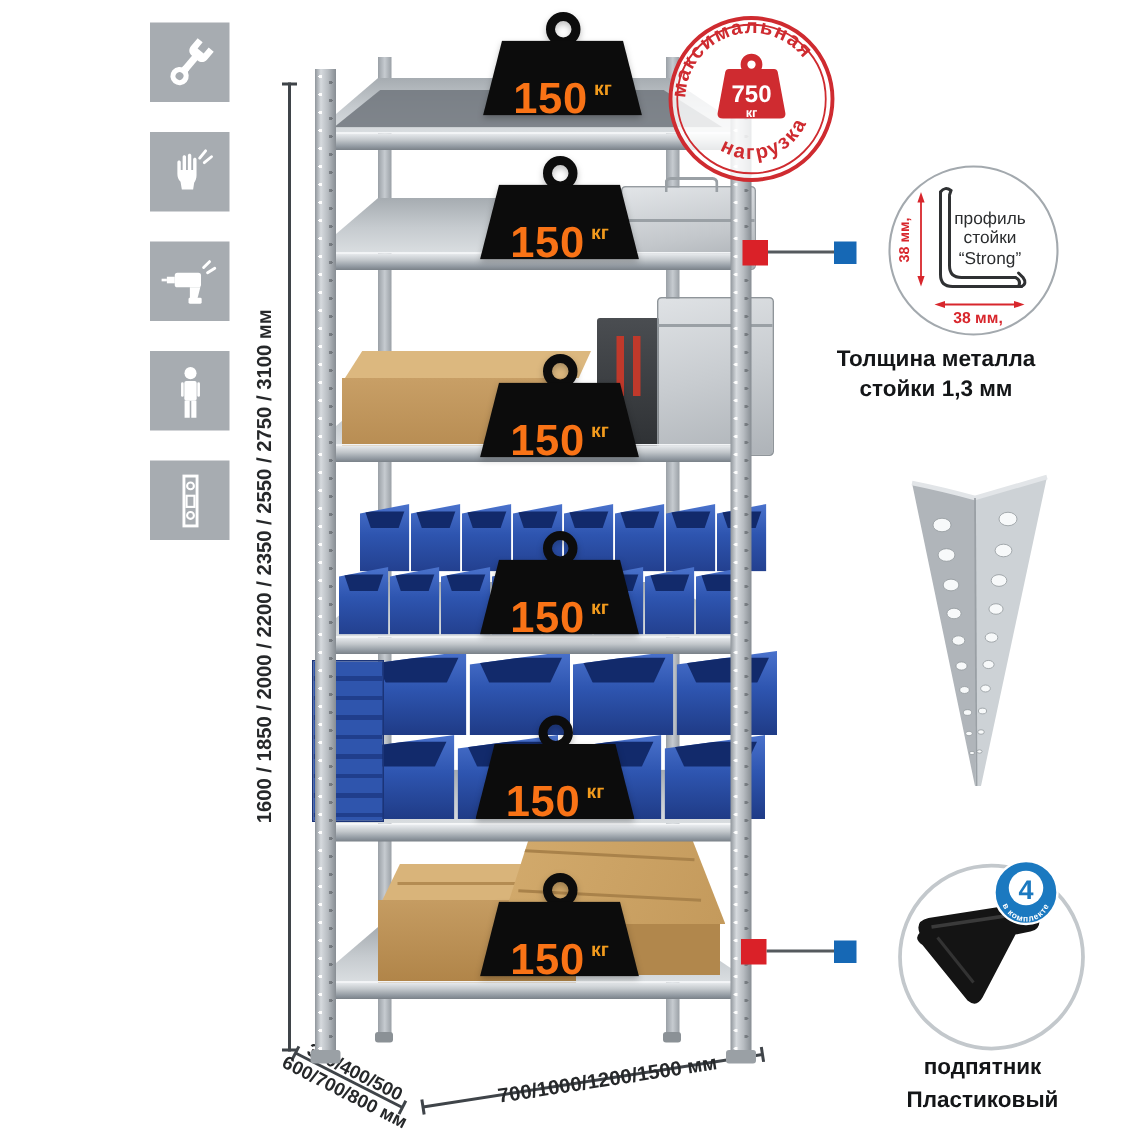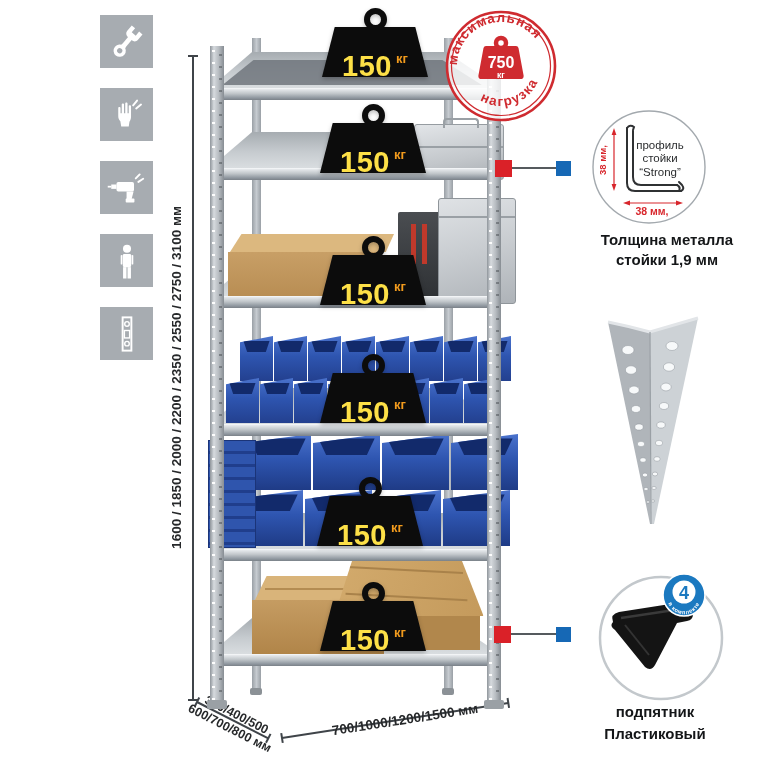--- a/index.html
+++ b/index.html
@@ -81,34 +81,34 @@
     background:linear-gradient(115deg,#d3ab6d,#c49a5c);clip-path:polygon(16% 0,86% 0,100% 100%,0 100%);}
   .box6b-top::before{content:"";position:absolute;left:12%;top:20%;width:76%;height:2px;background:#a9824a;transform:rotate(6deg);}
   .box6b-top::after{content:"";position:absolute;left:10%;top:62%;width:80%;height:2px;background:#a9824a;transform:rotate(6deg);}
   .box6b-front{position:absolute;left:340px;top:616px;width:140px;height:34px;z-index:2;background:#b1874c;}
 
   
   .weight{position:absolute;width:106px;z-index:5;filter:drop-shadow(0 2px 2px rgba(0,0,0,.25));}
   .w-ring{width:11px;height:11px;border:6px solid #0c0c0c;border-radius:50%;margin:0 auto -4px;}
   .w-body{height:50px;background:#0c0c0c;clip-path:polygon(12% 0,88% 0,100% 100%,0 100%);
     display:flex;align-items:center;justify-content:center;gap:4px;}
-  .w-num{font-size:29px;font-weight:bold;color:#fde047;letter-spacing:.5px;margin-top:28px;}
+  .w-num{font-size:29px;font-weight:bold;color:#f97316;letter-spacing:.5px;margin-top:28px;}
   .w-unit{font-size:13px;font-weight:bold;color:#f29b1d;margin-top:12px;}
 
   
   .stamp{position:absolute;left:440px;top:5px;width:122px;height:122px;z-index:6;}
   .marker{position:absolute;z-index:7;}
   .marker.red{width:17px;height:17px;background:#da2128;}
   .marker.blue{width:15px;height:15px;background:#1668b5;}
   .marker-line{position:absolute;height:2px;background:#555a5e;z-index:6;}
 
   
   .profile-circle{position:absolute;left:590px;top:108px;width:118px;height:118px;}
   .caption{position:absolute;text-align:center;font-weight:bold;color:#141618;}
-  .caption.c1{left:587px;top:230px;width:160px;font-size:15px;line-height:20px;}
+  .caption.c1{left:544px;top:230px;width:160px;font-size:15px;line-height:20px;}
   .caption.c2{left:575px;top:701px;width:160px;font-size:15px;line-height:22px;}
   .corner-post{position:absolute;left:598px;top:306px;width:110px;height:226px;}
   .foot-detail{position:absolute;left:595px;top:570px;width:135px;height:135px;}
 </style>
 </head>
 <body>
 
 <div class="canvas">
 
   <div class="tool-icon" style="top:15px">
@@ -319,21 +319,21 @@
       <text x="62" y="107" text-anchor="middle" font-size="10.5" font-weight="bold" font-family="Liberation Sans, sans-serif">38 мм,</text>
     </g>
     <g fill="#2b2d2f" font-size="11.5" font-family="Liberation Sans, sans-serif" text-anchor="middle">
       <text x="70" y="41">профиль</text>
       <text x="70" y="54">стойки</text>
       <text x="70" y="68">“Strong”</text>
     </g>
   </svg>
   <div class="caption c1">
     <div>Толщина металла</div>
-    <div>стойки 1,9 мм</div>
+    <div>стойки 1,3 мм</div>
   </div>
 
   <svg class="corner-post" viewBox="0 0 110 226">
     <polygon points="10,16 52,26 52,218" fill="#b0b5ba"></polygon>
     <polygon points="52,26 100,12 56,218 52,218" fill="#cdd2d6"></polygon>
     <path d="M10 16 Q30 20 52 26 Q76 19 100 12" fill="none" stroke="#e2e5e8" stroke-width="3"></path>
     <line x1="52" y1="26" x2="53" y2="218" stroke="#9aa0a5" stroke-width="1.2"></line>
     <g fill="#f7f9fa" stroke="#8f959a" stroke-width=".5">
       <ellipse cx="30" cy="44" rx="6" ry="4.5"></ellipse>
         <ellipse cx="33" cy="64" rx="5.6" ry="4.2"></ellipse>

